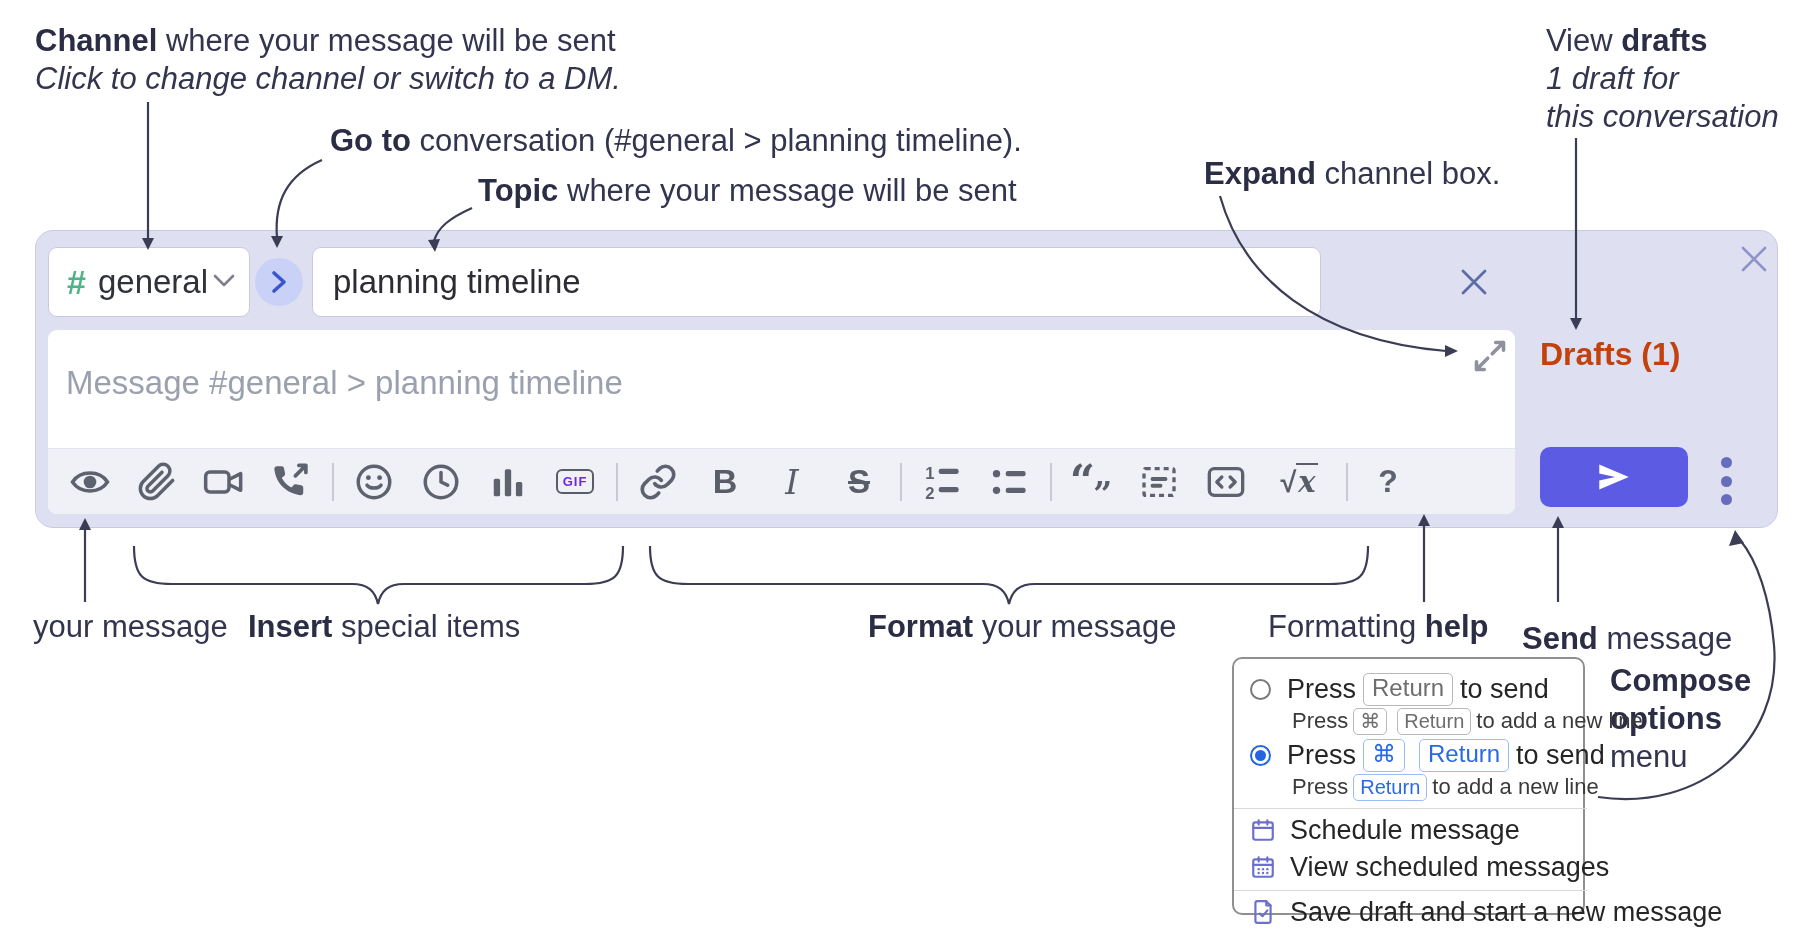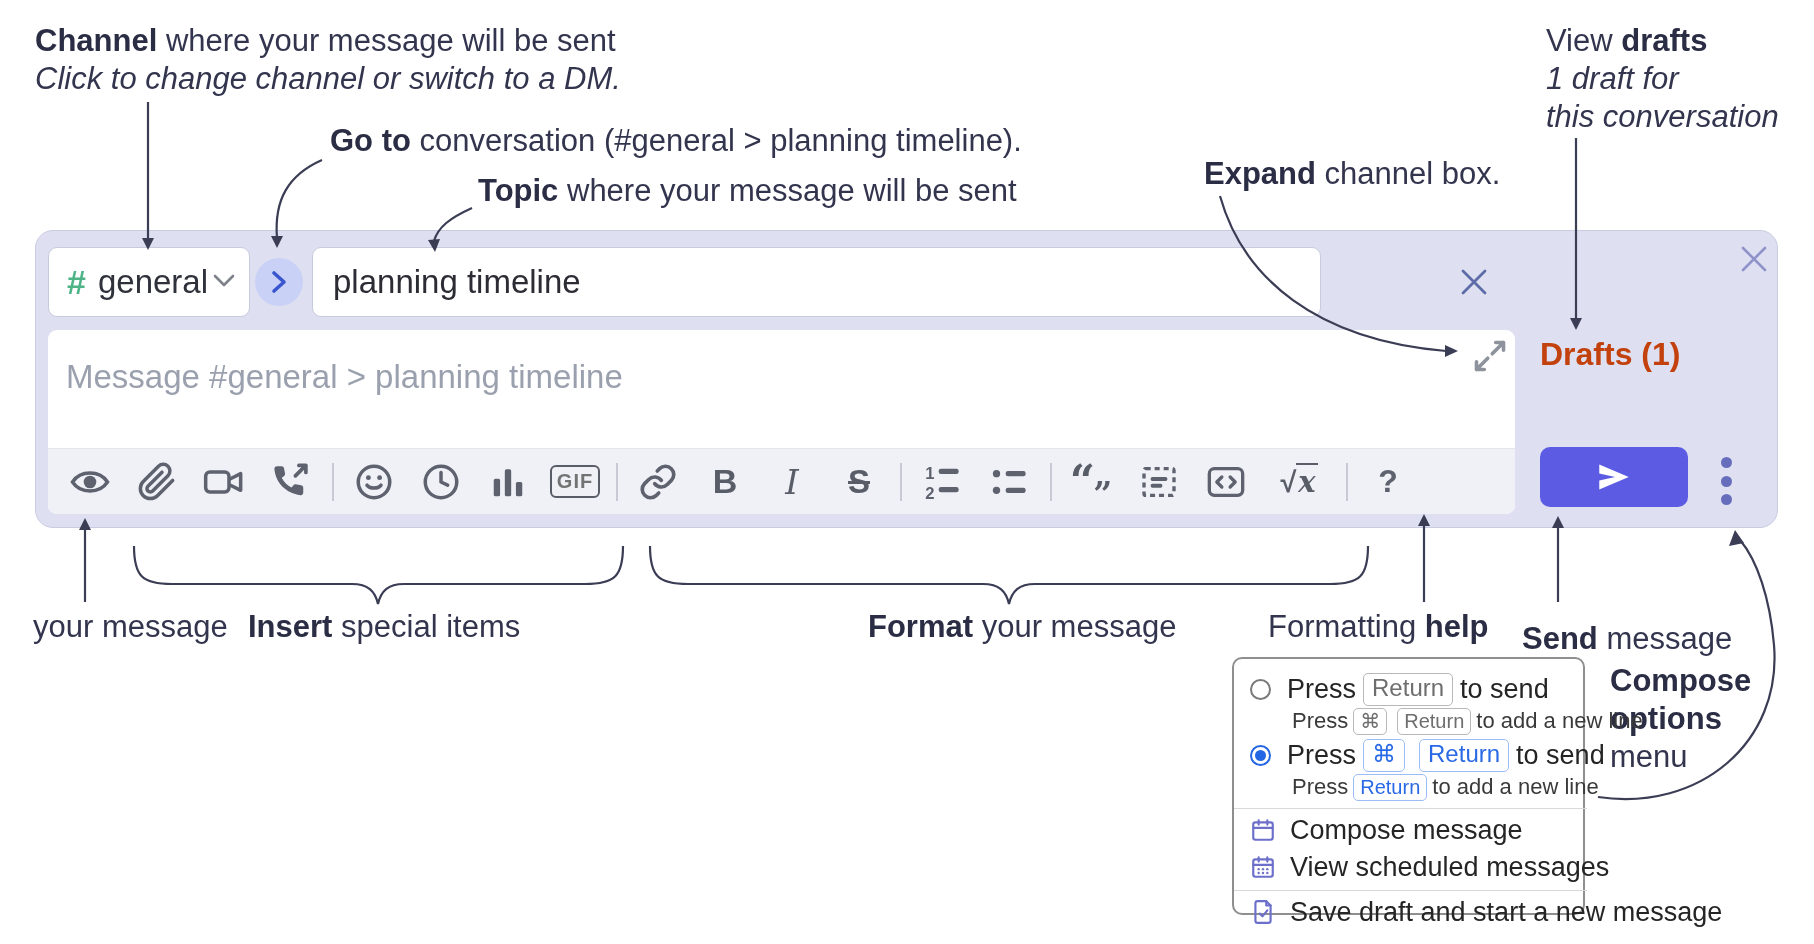--- a/index.html
+++ b/index.html
@@ -23,33 +23,33 @@
   .chname{font-size:33px;color:#2f313b;margin-left:12px;}
   .pill .chev{margin-left:auto;}
   .jump{left:255px;top:258px;width:48px;height:48px;border-radius:50%;background:#c9d1f6;
         display:flex;align-items:center;justify-content:center;}
   .topicwrap{left:312px;top:247px;width:1009px;height:70px;}
   .topicinput{width:100%;height:100%;background:#fff;border:1px solid #c8cbdc;border-radius:9px;
         box-sizing:border-box;font-family:inherit;font-size:33px;color:#2c2c34;padding:0 70px 0 20px;outline:none;}
   .clearx{left:1458px;top:266px;width:32px;height:32px;display:flex;align-items:center;justify-content:center;cursor:pointer;}
   .closex{left:1738px;top:243px;width:32px;height:32px;display:flex;align-items:center;justify-content:center;cursor:pointer;}
   .msgarea{left:48px;top:330px;width:1467px;height:184px;background:#fff;border-radius:9px;overflow:hidden;}
-  .msgta{position:absolute;left:0;top:0;width:100%;height:118px;border:none;outline:none;resize:none;
+  .msgta{position:absolute;left:0;top:6px;width:100%;height:118px;border:none;outline:none;resize:none;
          font-family:inherit;font-size:33px;color:#2c2c34;padding:28px 60px 0 18px;box-sizing:border-box;background:transparent;}
   .msgta::placeholder{color:#9aa0ad;opacity:1;}
   .expandico{left:1472px;top:338px;width:36px;height:36px;}
   .toolbar{left:48px;top:448px;width:1467px;height:66px;background:#f0f1f7;border-top:1px solid #e2e4ee;
            border-radius:0 0 9px 9px;box-sizing:border-box;display:flex;align-items:center;padding:0 0 0 20px;}
   .ticon{width:44px;height:44px;display:flex;align-items:center;justify-content:center;margin-right:23px;
          color:#5d626e;flex:none;cursor:pointer;}
   .tdiv{width:2px;height:38px;background:#c7cad4;margin:0 18px 0 -4px;flex:none;}
   .tb{font-size:34px;font-weight:800;color:#585d68;}
   .ti{font-size:34px;font-style:italic;font-family:"DejaVu Serif",serif;color:#585d68;}
   .ts{font-size:33px;font-weight:700;color:#585d68;text-decoration:line-through;}
-  .tgif{font-size:20px;font-weight:700;color:#737373;border:2.5px solid #585d68;border-radius:6px;padding:3px 5px;letter-spacing:1px;}
+  .tgif{font-size:13px;font-weight:700;color:#6d28d9;border:2.5px solid #585d68;border-radius:6px;padding:3px 5px;letter-spacing:1px;}
   .tq{font-family:"DejaVu Serif",serif;font-weight:bold;color:#585d68;line-height:1;}
   .tq .q1{font-size:44px;}
   .tq .q2{font-size:33px;position:relative;top:9px;left:-2px;}
   .tmath{color:#585d68;font-size:29px;font-weight:600;}
   .tmath .mx{font-style:italic;font-family:"DejaVu Serif",serif;border-top:2.5px solid #585d68;padding:0 2px;}
   .thelp{font-size:32px;font-weight:600;color:#5d626e;}
   .draftslink{left:1540px;top:336px;font-size:32px;font-weight:600;color:#c2410c;cursor:pointer;}
   .sendbtn{left:1540px;top:447px;width:148px;height:60px;background:#5b5ce3;border:none;border-radius:10px;
            display:flex;align-items:center;justify-content:center;cursor:pointer;}
   .ellip{left:1712px;top:457px;width:28px;height:48px;display:flex;flex-direction:column;align-items:center;justify-content:space-between;cursor:pointer;}
@@ -323,21 +323,21 @@
       <span>to add a new line</span>
   </div>
   <div class="pdiv"></div>
   <div class="mitem">
     <svg width="26" height="26" viewBox="0 0 24 24">
         <g fill="none" stroke="#6c70ca" stroke-width="2" stroke-linecap="round">
           <rect x="3" y="5" width="18" height="16" rx="2"></rect>
           <path d="M3,10 L21,10 M8,3 L8,7 M16,3 L16,7"></path>
         </g>
       </svg>
-    <span>Compose message</span>
+    <span>Schedule message</span>
   </div>
   <div class="mitem">
     <svg width="26" height="26" viewBox="0 0 24 24">
         <g fill="none" stroke="#6c70ca" stroke-width="2" stroke-linecap="round">
           <rect x="3" y="5" width="18" height="16" rx="2"></rect>
           <path d="M3,10 L21,10 M8,3 L8,7 M16,3 L16,7"></path>
         </g>
         <g fill="#6c70ca">
           <circle cx="8" cy="14" r="1.1"></circle>
           <circle cx="12" cy="14" r="1.1"></circle>

